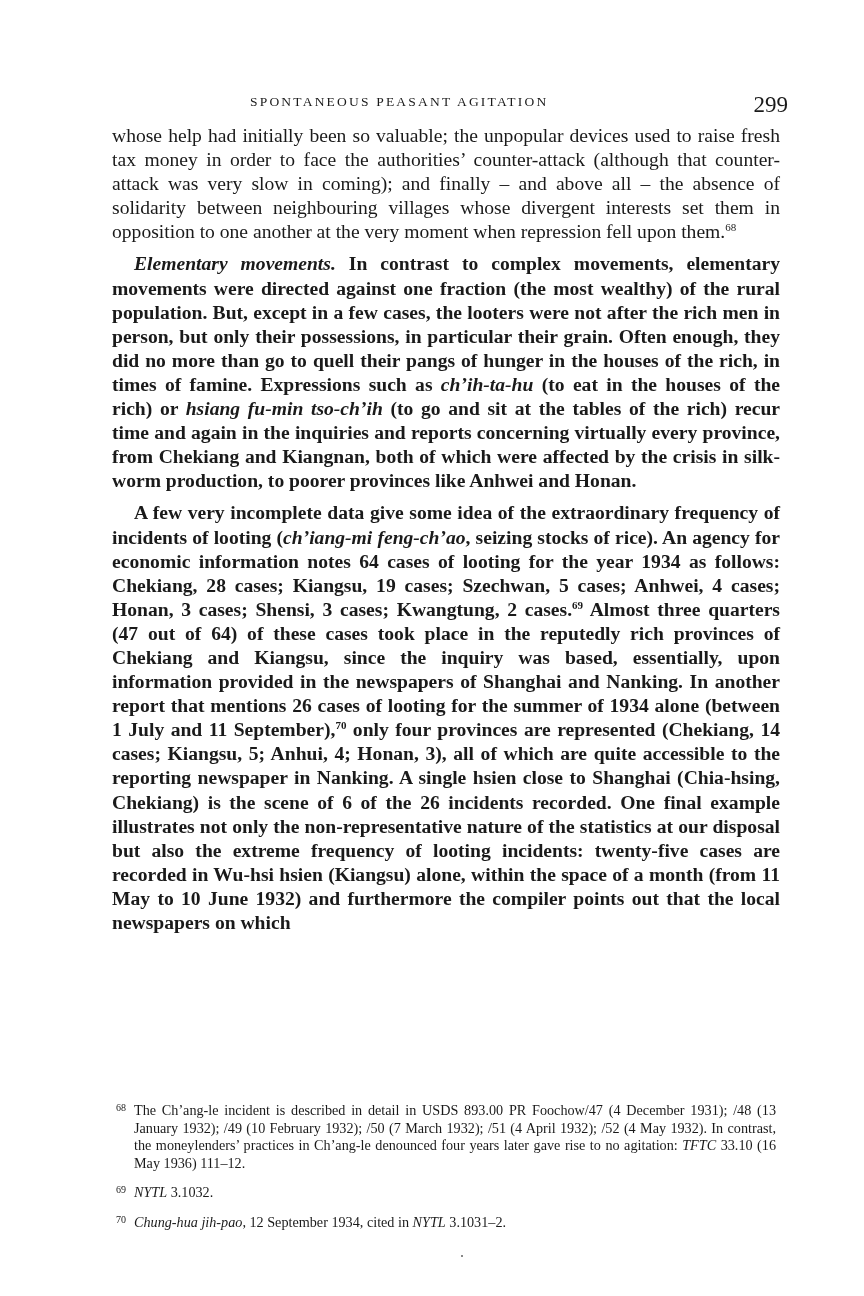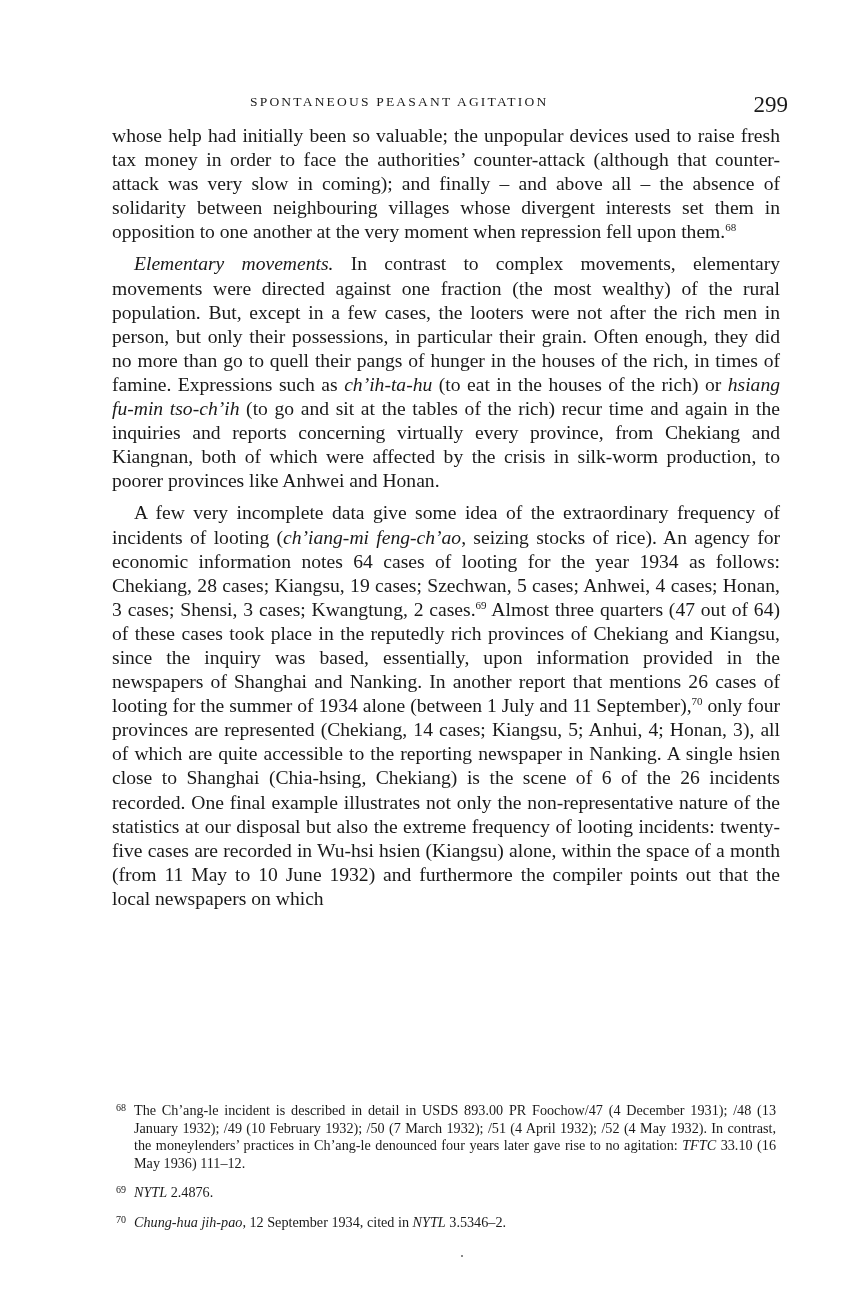--- a/index.html
+++ b/index.html
@@ -3,21 +3,21 @@
   <meta charset="utf-8">
   <style>
     html, body { margin: 0; padding: 0; background: #ffffff; }
     body { width: 864px; height: 1296px; position: relative; overflow: hidden; color: #1a1a1a; }
     .page { position: absolute; left: 104px; top: 92px; width: 684px; font-family: "Liberation Serif", serif; }
     .running-head { position: relative; height: 24px; font-size: 13.5px; letter-spacing: 2.2px; }
     .running-title { position: absolute; left: 146px; top: 2px; }
     .page-number { position: absolute; right: 0; top: 0; font-size: 23px; letter-spacing: 0; }
     .body-text { margin-top: 4px; font-size: 19.6px; line-height: 24.1px; text-align: justify; }
     .body-text p { margin: 8px; }
-    .indent { text-indent: 22px; }
+    .indent { text-indent: 22px; font-weight: bold; }
     .body-text sup, .footnotes sup { font-size: 11px; line-height: 0; vertical-align: 7px; }
     em { font-style: italic; }
     .footnotes { position: absolute; left: 104px; top: 1090px; width: 684px; font-family: "Liberation Serif", serif; font-size: 14.2px; line-height: 17.6px; text-align: justify; }
     .fn { padding-left: 18px; text-indent: -18px; margin: 12px; }
     .fn .fn-num { display: inline-block; width: 18px; text-indent: 0; font-size: 10px; vertical-align: 4px; line-height: 0; }
     .dot { position: absolute; left: 461px; top: 1255px; width: 2px; height: 2px; background: #888; }
   </style>
 </head>
 <body>
 
@@ -28,17 +28,17 @@
   </div>
   <div class="body-text">
     <p><span>whose help had initially been so valuable; the unpopular devices used to raise fresh tax money in order to face the authorities’ counter-attack (although that counter-attack was very slow in coming); and finally – and above all – the absence of solidarity between neighbouring villages whose divergent interests set them in opposition to one another at the very moment when repression fell upon them.</span><sup>68</sup></p>
     <p class="indent"><em>Elementary movements.</em><span> In contrast to complex movements, elementary movements were directed against one fraction (the most wealthy) of the rural population. But, except in a few cases, the looters were not after the rich men in person, but only their possessions, in particular their grain. Often enough, they did no more than go to quell their pangs of hunger in the houses of the rich, in times of famine. Expressions such as </span><em>ch’ih-ta-hu</em><span> (to eat in the houses of the rich) or </span><em>hsiang fu-min tso-ch’ih</em><span> (to go and sit at the tables of the rich) recur time and again in the inquiries and reports concerning virtually every province, from Chekiang and Kiangnan, both of which were affected by the crisis in silk-worm production, to poorer provinces like Anhwei and Honan.</span></p>
     <p class="indent"><span>A few very incomplete data give some idea of the extraordinary frequency of incidents of looting (</span><em>ch’iang-mi feng-ch’ao</em><span>, seizing stocks of rice). An agency for economic information notes 64 cases of looting for the year 1934 as follows: Chekiang, 28 cases; Kiangsu, 19 cases; Szechwan, 5 cases; Anhwei, 4 cases; Honan, 3 cases; Shensi, 3 cases; Kwangtung, 2 cases.</span><sup>69</sup><span> Almost three quarters (47 out of 64) of these cases took place in the reputedly rich provinces of Chekiang and Kiangsu, since the inquiry was based, essentially, upon information provided in the newspapers of Shanghai and Nanking. In another report that mentions 26 cases of looting for the summer of 1934 alone (between 1 July and 11 September),</span><sup>70</sup><span> only four provinces are represented (Chekiang, 14 cases; Kiangsu, 5; Anhui, 4; Honan, 3), all of which are quite accessible to the reporting newspaper in Nanking. A single hsien close to Shanghai (Chia-hsing, Chekiang) is the scene of 6 of the 26 incidents recorded. One final example illustrates not only the non-representative nature of the statistics at our disposal but also the extreme frequency of looting incidents: twenty-five cases are recorded in Wu-hsi hsien (Kiangsu) alone, within the space of a month (from 11 May to 10 June 1932) and furthermore the compiler points out that the local newspapers on which</span></p>
   </div>
 </div>
 
 <div class="footnotes">
   <p class="fn"><span class="fn-num">68</span><span>The Ch’ang-le incident is described in detail in USDS 893.00 PR Foochow/47 (4 December 1931); /48 (13 January 1932); /49 (10 February 1932); /50 (7 March 1932); /51 (4 April 1932); /52 (4 May 1932). In contrast, the moneylenders’ practices in Ch’ang-le denounced four years later gave rise to no agitation: </span><em>TFTC</em><span> 33.10 (16 May 1936) 111–12.</span></p>
-  <p class="fn"><span class="fn-num">69</span><em>NYTL</em><span> 2.4876.</span></p>
-  <p class="fn"><span class="fn-num">70</span><em>Chung-hua jih-pao</em><span>, 12 September 1934, cited in </span><em>NYTL</em><span> 3.5346–2.</span></p>
+  <p class="fn"><span class="fn-num">69</span><em>NYTL</em><span> 3.1032.</span></p>
+  <p class="fn"><span class="fn-num">70</span><em>Chung-hua jih-pao</em><span>, 12 September 1934, cited in </span><em>NYTL</em><span> 3.1031–2.</span></p>
 </div>
 
 <div class="dot"></div>
 
 </body></html>

